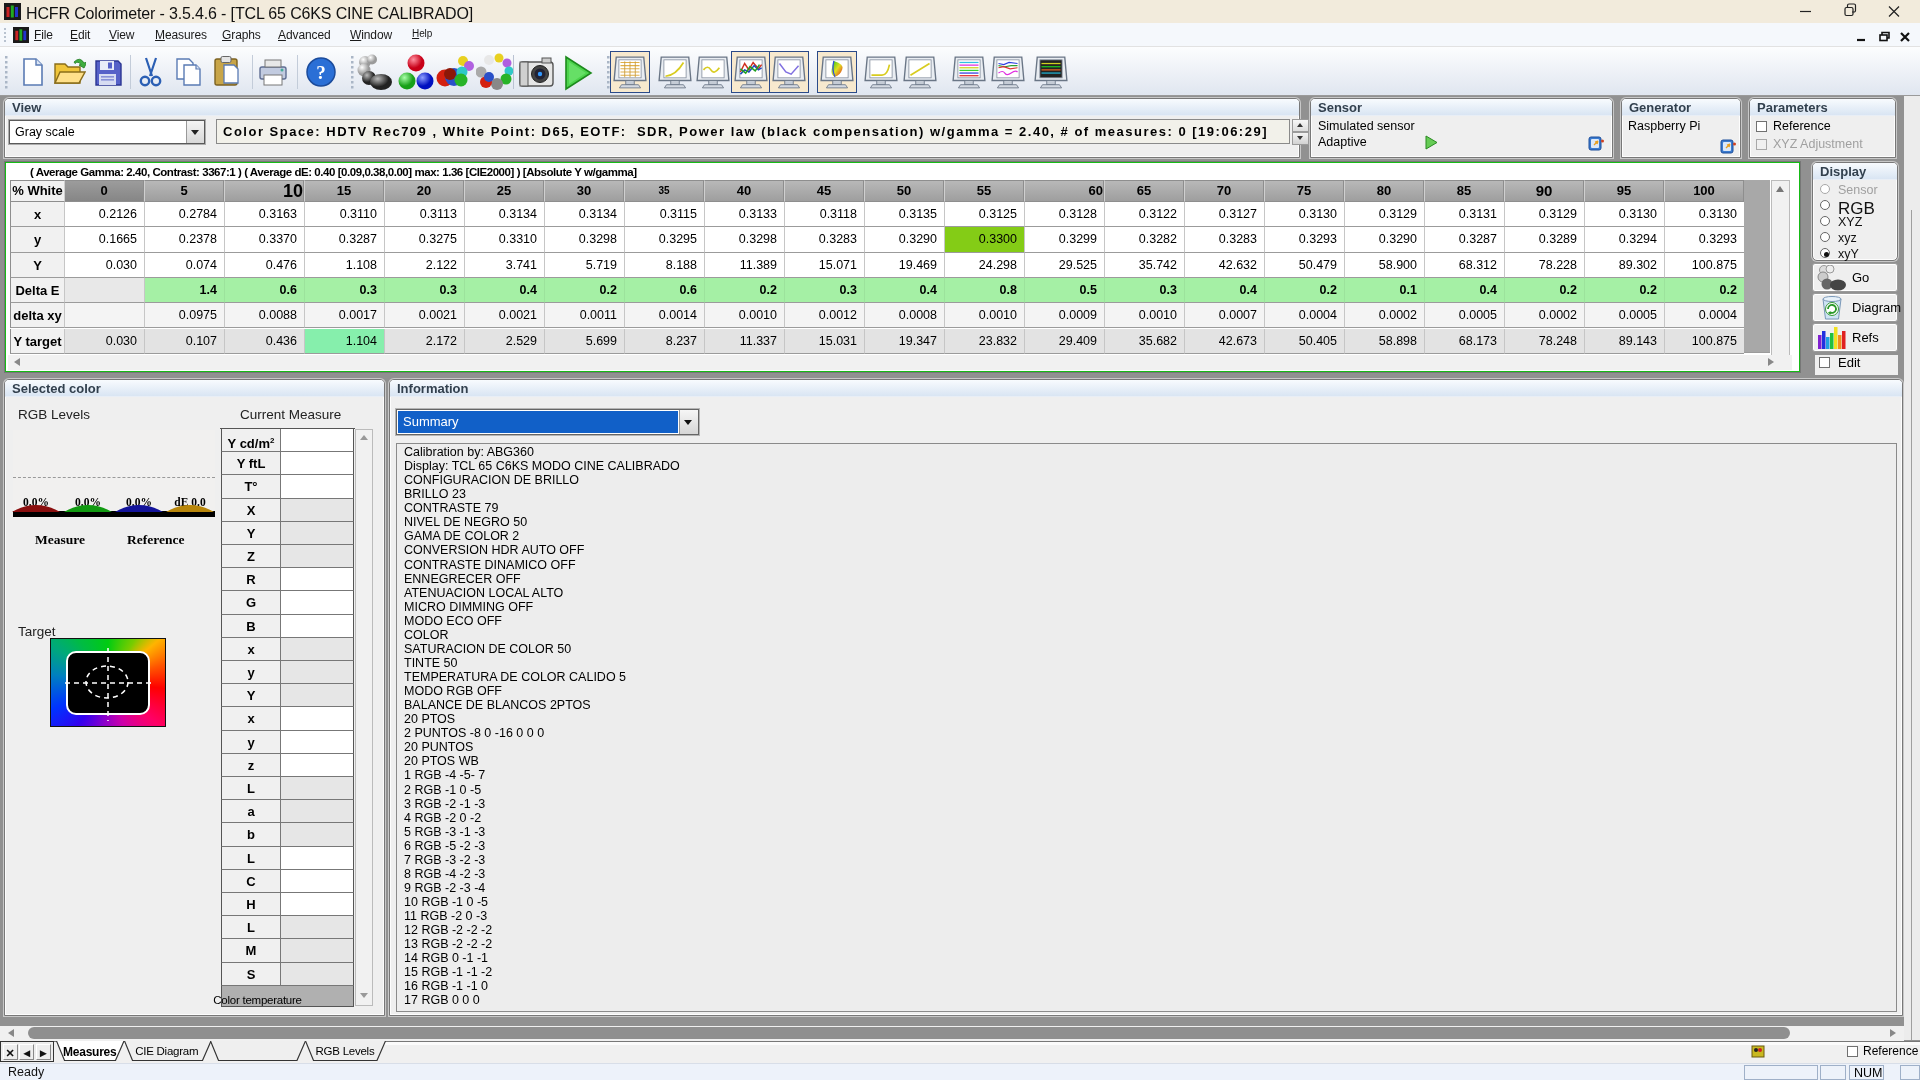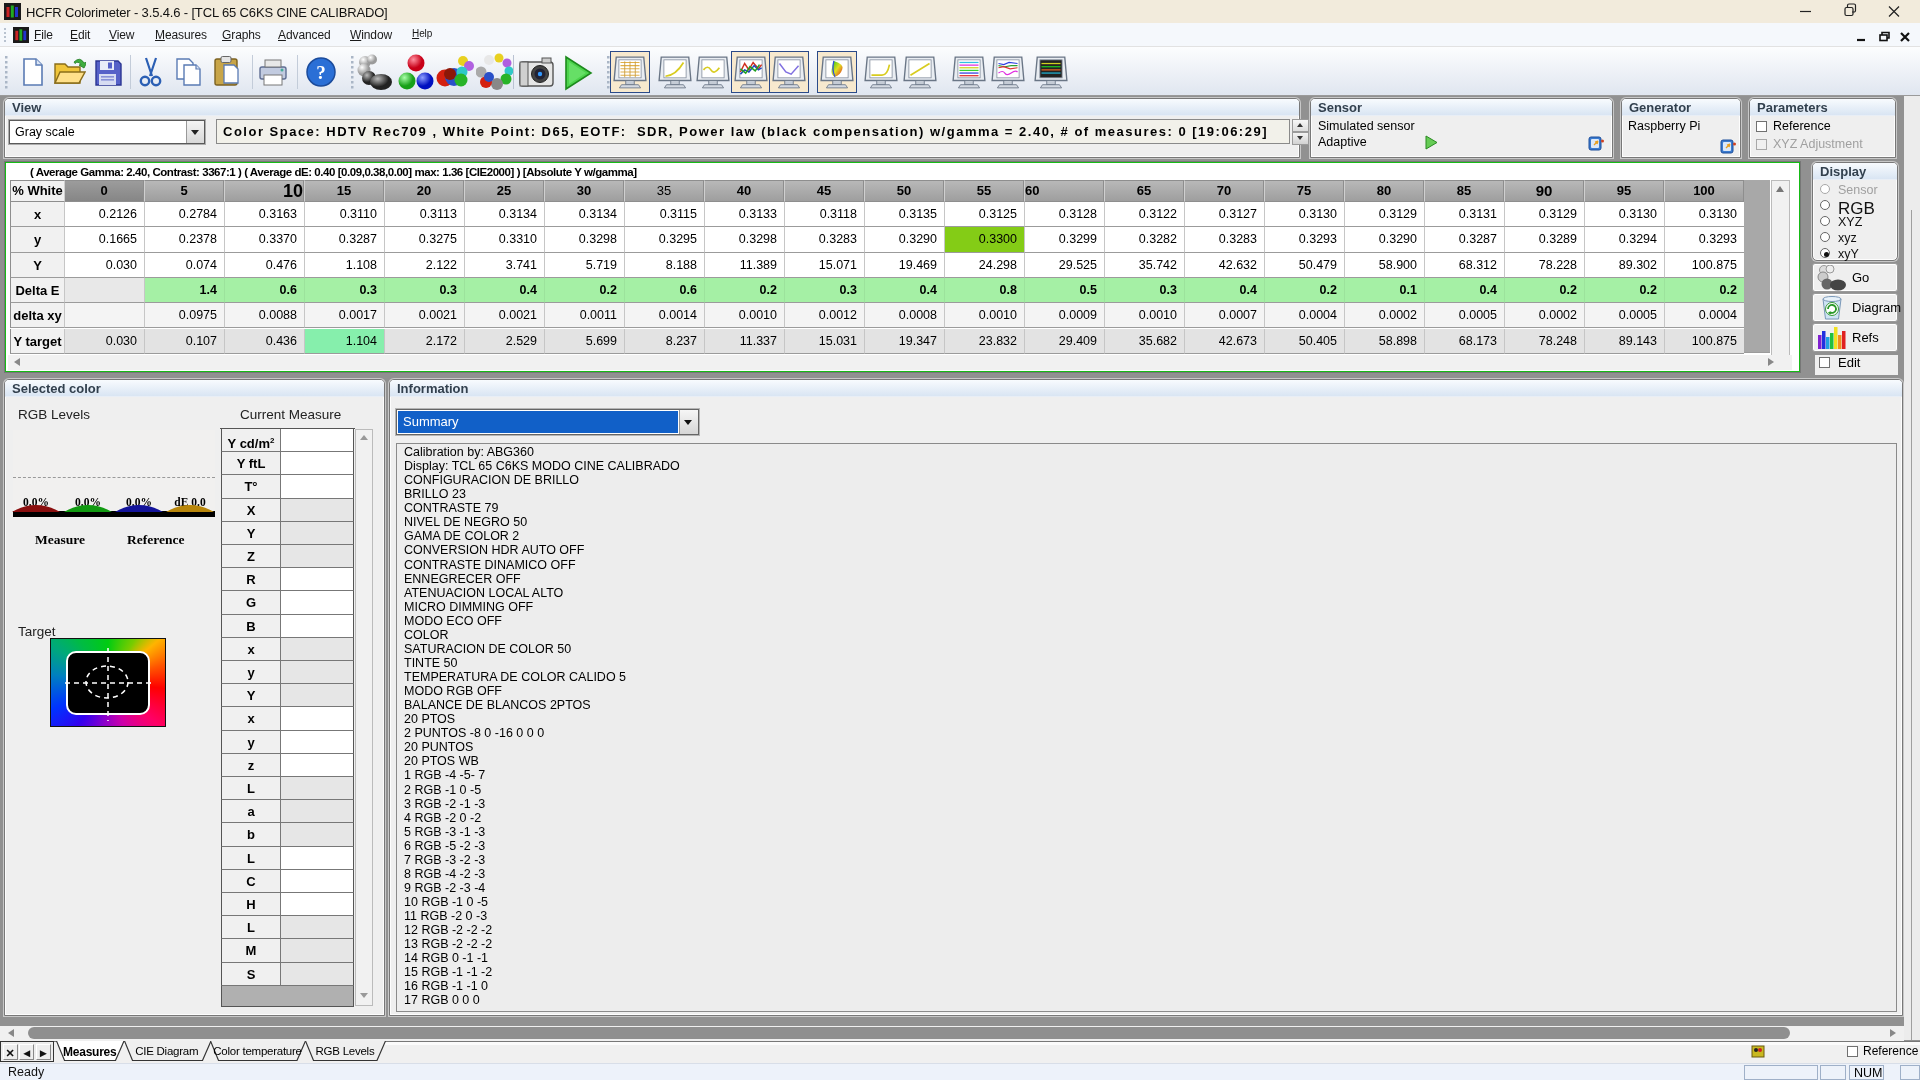--- a/index.html
+++ b/index.html
@@ -10,21 +10,21 @@
 .num{font-size:12.5px;text-align:right;padding-right:7px;line-height:25px;}
 .arrow{width:0;height:0;position:absolute;}
 </style></head><body>
 <div class="ab" style="left:0;top:0;width:1920px;height:23px;background:#f2ebdc;"></div>
 <svg class="ab" style="left:4px;top:3px" width="17" height="17" viewBox="0 0 17 17">
     <rect x="0" y="0" width="17" height="17" fill="#1a1a1a"></rect>
     <rect x="2.5" y="4" width="3" height="10" fill="#cc2222"></rect>
     <rect x="6.8" y="2.5" width="3" height="12" fill="#22aa22"></rect>
     <rect x="11" y="4" width="3" height="10" fill="#2233cc"></rect>
   </svg>
-<div class="ab" style="left:26px;top:4.5px;font-size:13px;letter-spacing:-0.15px;color:#111;">HCFR Colorimeter - 3.5.4.6 - [TCL 65 C6KS CINE CALIBRADO]</div>
+<div class="ab" style="left:26px;top:4.5px;font-size:16px;letter-spacing:-0.15px;color:#111;">HCFR Colorimeter - 3.5.4.6 - [TCL 65 C6KS CINE CALIBRADO]</div>
 <svg class="ab" style="left:1795px;top:0px" width="125" height="23" viewBox="0 0 125 23">
     <path d="M5 11.5 h11" stroke="#222" stroke-width="1.2" fill="none"></path>
     <rect x="50" y="7.5" width="8" height="8" rx="1.5" fill="none" stroke="#222" stroke-width="1.2"></rect>
     <path d="M52.5 7.5 v-2 a1.5 1.5 0 0 1 1.5 -1.5 h5 a1.5 1.5 0 0 1 1.5 1.5 v5 a1.5 1.5 0 0 1 -1.5 1.5 h-2" stroke="#222" stroke-width="1.2" fill="none"></path>
     <path d="M94 6.5 l10 10 M104 6.5 l-10 10" stroke="#222" stroke-width="1.2" fill="none"></path>
   </svg>
 <div class="ab" style="left:0;top:23px;width:1920px;height:24px;background:#f5f8fc;border-bottom:1px solid #e2e2e2;"></div>
 <svg class="ab" style="left:3px;top:27px" width="5" height="16">
     <g fill="#b8c2cf">
       <rect x="1" y="1" width="2" height="2"></rect>
@@ -382,26 +382,26 @@
 <div class="ab" style="left:5px;top:162px;width:1795px;height:210px;border:1px solid #15bb15;background:#fff;"></div>
 <div class="ab" style="left:30px;top:166px;font-size:11.5px;letter-spacing:-0.45px;font-weight:bold;white-space:pre;">( Average Gamma: 2.40, Contrast: 3367:1 ) ( Average dE: 0.40 [0.09,0.38,0.00] max: 1.36 [CIE2000] ) [Absolute Y w/gamma]</div>
 <div class="cell" style="left:10px;top:180px;width:54px;height:22px;background:#f1f1f1;border:1px solid #8e8e8e;border-right:none;font-weight:bold;font-size:13px;line-height:20px;text-align:center;">% White</div>
 <div class="cell" style="left:64px;top:180px;width:80px;height:22px;background:linear-gradient(#9c9c9c,#868686);border:1px solid #8e8e8e;border-left:1px solid #cfcfcf;font-weight:bold;font-size:13px;line-height:20px;text-align:center;">0</div>
 <div class="cell" style="left:144px;top:180px;width:80px;height:22px;background:linear-gradient(#b8b8b8,#9e9e9e);border:1px solid #8e8e8e;border-left:1px solid #cfcfcf;font-weight:bold;font-size:13px;line-height:20px;text-align:center;">5</div>
 <div class="cell" style="left:224px;top:180px;width:80px;height:22px;background:linear-gradient(#b8b8b8,#9e9e9e);border:1px solid #8e8e8e;border-left:1px solid #cfcfcf;font-weight:bold;font-size:18px;line-height:20px;text-align:right;">10</div>
 <div class="cell" style="left:304px;top:180px;width:80px;height:22px;background:linear-gradient(#b8b8b8,#9e9e9e);border:1px solid #8e8e8e;border-left:1px solid #cfcfcf;font-weight:bold;font-size:13px;line-height:20px;text-align:center;">15</div>
 <div class="cell" style="left:384px;top:180px;width:80px;height:22px;background:linear-gradient(#b8b8b8,#9e9e9e);border:1px solid #8e8e8e;border-left:1px solid #cfcfcf;font-weight:bold;font-size:13px;line-height:20px;text-align:center;">20</div>
 <div class="cell" style="left:464px;top:180px;width:80px;height:22px;background:linear-gradient(#b8b8b8,#9e9e9e);border:1px solid #8e8e8e;border-left:1px solid #cfcfcf;font-weight:bold;font-size:13px;line-height:20px;text-align:center;">25</div>
 <div class="cell" style="left:544px;top:180px;width:80px;height:22px;background:linear-gradient(#b8b8b8,#9e9e9e);border:1px solid #8e8e8e;border-left:1px solid #cfcfcf;font-weight:bold;font-size:13px;line-height:20px;text-align:center;">30</div>
-<div class="cell" style="left:624px;top:180px;width:80px;height:22px;background:linear-gradient(#b8b8b8,#9e9e9e);border:1px solid #8e8e8e;border-left:1px solid #cfcfcf;font-weight:normal;font-size:13px;line-height:20px;text-align:center;">35</div>
+<div class="cell" style="left:624px;top:180px;width:80px;height:22px;background:linear-gradient(#b8b8b8,#9e9e9e);border:1px solid #8e8e8e;border-left:1px solid #cfcfcf;font-weight:bold;font-size:10px;line-height:20px;text-align:center;">35</div>
 <div class="cell" style="left:704px;top:180px;width:80px;height:22px;background:linear-gradient(#b8b8b8,#9e9e9e);border:1px solid #8e8e8e;border-left:1px solid #cfcfcf;font-weight:bold;font-size:13px;line-height:20px;text-align:center;">40</div>
 <div class="cell" style="left:784px;top:180px;width:80px;height:22px;background:linear-gradient(#b8b8b8,#9e9e9e);border:1px solid #8e8e8e;border-left:1px solid #cfcfcf;font-weight:bold;font-size:13px;line-height:20px;text-align:center;">45</div>
 <div class="cell" style="left:864px;top:180px;width:80px;height:22px;background:linear-gradient(#b8b8b8,#9e9e9e);border:1px solid #8e8e8e;border-left:1px solid #cfcfcf;font-weight:bold;font-size:13px;line-height:20px;text-align:center;">50</div>
 <div class="cell" style="left:944px;top:180px;width:80px;height:22px;background:linear-gradient(#b8b8b8,#9e9e9e);border:1px solid #8e8e8e;border-left:1px solid #cfcfcf;font-weight:bold;font-size:13px;line-height:20px;text-align:center;">55</div>
-<div class="cell" style="left:1024px;top:180px;width:80px;height:22px;background:linear-gradient(#b8b8b8,#9e9e9e);border:1px solid #8e8e8e;border-left:1px solid #cfcfcf;font-weight:bold;font-size:13px;line-height:20px;text-align:left;">60</div>
+<div class="cell" style="left:1024px;top:180px;width:80px;height:22px;background:linear-gradient(#b8b8b8,#9e9e9e);border:1px solid #8e8e8e;border-left:1px solid #cfcfcf;font-weight:bold;font-size:13px;line-height:20px;text-align:right;">60</div>
 <div class="cell" style="left:1104px;top:180px;width:80px;height:22px;background:linear-gradient(#b8b8b8,#9e9e9e);border:1px solid #8e8e8e;border-left:1px solid #cfcfcf;font-weight:bold;font-size:13px;line-height:20px;text-align:center;">65</div>
 <div class="cell" style="left:1184px;top:180px;width:80px;height:22px;background:linear-gradient(#b8b8b8,#9e9e9e);border:1px solid #8e8e8e;border-left:1px solid #cfcfcf;font-weight:bold;font-size:13px;line-height:20px;text-align:center;">70</div>
 <div class="cell" style="left:1264px;top:180px;width:80px;height:22px;background:linear-gradient(#b8b8b8,#9e9e9e);border:1px solid #8e8e8e;border-left:1px solid #cfcfcf;font-weight:bold;font-size:13px;line-height:20px;text-align:center;">75</div>
 <div class="cell" style="left:1344px;top:180px;width:80px;height:22px;background:linear-gradient(#b8b8b8,#9e9e9e);border:1px solid #8e8e8e;border-left:1px solid #cfcfcf;font-weight:bold;font-size:13px;line-height:20px;text-align:center;">80</div>
 <div class="cell" style="left:1424px;top:180px;width:80px;height:22px;background:linear-gradient(#b8b8b8,#9e9e9e);border:1px solid #8e8e8e;border-left:1px solid #cfcfcf;font-weight:bold;font-size:13px;line-height:20px;text-align:center;">85</div>
 <div class="cell" style="left:1504px;top:180px;width:80px;height:22px;background:linear-gradient(#b8b8b8,#9e9e9e);border:1px solid #8e8e8e;border-left:1px solid #cfcfcf;font-weight:bold;font-size:15px;line-height:20px;text-align:center;">90</div>
 <div class="cell" style="left:1584px;top:180px;width:80px;height:22px;background:linear-gradient(#b8b8b8,#9e9e9e);border:1px solid #8e8e8e;border-left:1px solid #cfcfcf;font-weight:bold;font-size:13px;line-height:20px;text-align:center;">95</div>
 <div class="cell" style="left:1664px;top:180px;width:80px;height:22px;background:linear-gradient(#b8b8b8,#9e9e9e);border:1px solid #8e8e8e;border-left:1px solid #cfcfcf;font-weight:bold;font-size:13px;line-height:20px;text-align:center;">100</div>
 <div class="cell" style="left:10px;top:202px;width:54px;height:25.3px;background:#f1f1f1;border-left:1px solid #8e8e8e;border-bottom:1px solid #9b9b9b;font-weight:bold;font-size:13px;line-height:25.3px;text-align:center;">x</div>
 <div class="cell num" style="left:64px;top:202px;width:80px;height:25.3px;background:#ffffff;border-left:1px solid #c6c6c6;border-bottom:1px solid #9b9b9b;font-weight:normal;line-height:25.3px;">0.2126</div>
@@ -695,21 +695,21 @@
 <div class="ab" style="left:2.5px;top:1043.5px;width:15px;height:16.5px;background:#eeeeee;border:1px solid #888;border-top-color:#fff;border-left-color:#fff;font-size:11px;font-weight:bold;text-align:center;line-height:16px;color:#111;">✕</div>
 <div class="ab" style="left:19.2px;top:1043.5px;width:15px;height:16.5px;background:#eeeeee;border:1px solid #888;border-top-color:#fff;border-left-color:#fff;font-size:8.5px;font-weight:bold;text-align:center;line-height:16px;color:#111;">◀</div>
 <div class="ab" style="left:35.9px;top:1043.5px;width:15px;height:16.5px;background:#eeeeee;border:1px solid #888;border-top-color:#fff;border-left-color:#fff;font-size:8.5px;font-weight:bold;text-align:center;line-height:16px;color:#111;">▶</div>
 <svg class="ab" style="left:123.5px;top:1041px" width="87.5" height="21" viewBox="0 0 87.5 21">
     <path d="M0.5 0 L8.5 19.5 H78.5 L87.0 0" fill="#efefef" stroke="#333" stroke-width="1.2"></path>
   </svg>
 <div class="ab" style="left:123.5px;top:1045px;width:86.5px;text-align:center;font-size:11.5px;font-weight:normal;letter-spacing:-0.25px;white-space:nowrap;">CIE Diagram</div>
 <svg class="ab" style="left:210px;top:1041px" width="96" height="21" viewBox="0 0 96 21">
     <path d="M0.5 0 L8.5 19.5 H87 L95.5 0" fill="#efefef" stroke="#333" stroke-width="1.2"></path>
   </svg>
-<div class="ab" style="left:210px;top:1045px;width:95px;text-align:center;font-size:11.5px;font-weight:normal;letter-spacing:-0.25px;white-space:nowrap;">Color temperature</div>
+<div class="ab" style="left:210px;top:994px;width:95px;text-align:center;font-size:11.5px;font-weight:normal;letter-spacing:-0.25px;white-space:nowrap;">Color temperature</div>
 <svg class="ab" style="left:305px;top:1041px" width="81" height="21" viewBox="0 0 81 21">
     <path d="M0.5 0 L8.5 19.5 H72 L80.5 0" fill="#efefef" stroke="#333" stroke-width="1.2"></path>
   </svg>
 <div class="ab" style="left:305px;top:1045px;width:80px;text-align:center;font-size:11.5px;font-weight:normal;letter-spacing:-0.25px;white-space:nowrap;">RGB Levels</div>
 <svg class="ab" style="left:56px;top:1041px" width="68.5" height="21" viewBox="0 0 68.5 21">
     <path d="M0.5 0 L8.5 19.5 H59.5 L68.0 0" fill="#ffffff" stroke="#333" stroke-width="1.2"></path>
   </svg>
 <div class="ab" style="left:56px;top:1045px;width:67.5px;text-align:center;font-size:12px;font-weight:bold;letter-spacing:-0.25px;white-space:nowrap;">Measures</div>
 <svg class="ab" style="left:1751px;top:1044px" width="15" height="15">
     <rect x="1" y="2" width="12" height="11" fill="#c8b820" stroke="#6a5a10"></rect>

